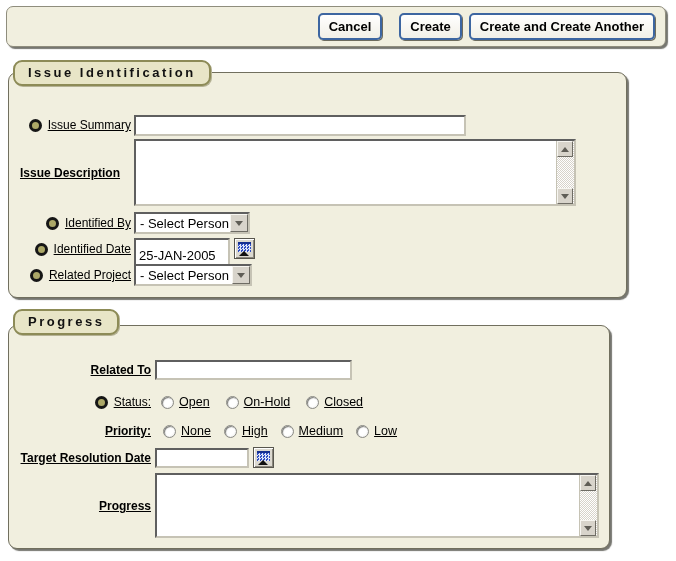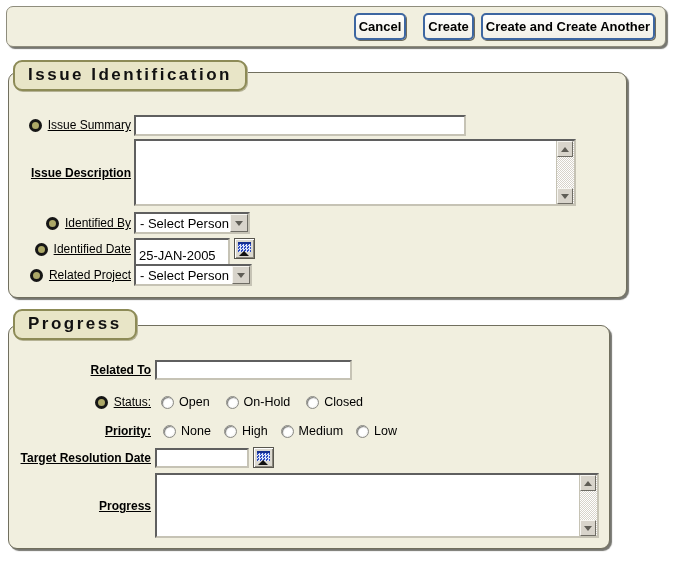--- a/index.html
+++ b/index.html
@@ -9,27 +9,27 @@
   
   .toolbar{position:absolute;left:6px;top:6px;width:660px;height:41px;
            background:#F1EFDF;border:1px solid #8f8d7d;border-radius:7px;
            box-shadow:2px 2px 1px rgba(45,44,35,.65);
            display:flex;align-items:center;justify-content:flex-end;padding-right:10px;box-sizing:border-box;}
   .fieldset{position:absolute;background:#F1EFDF;border:1px solid #716f5e;border-radius:9px;
             box-shadow:2px 2px 1px rgba(45,44,35,.65);}
   #fieldset-identification{left:8px;top:72px;width:617px;height:224px;}
   #fieldset-progress{left:8px;top:325px;width:600px;height:222px;}
   .legend{position:absolute;z-index:5;background:#E8E5C7;border:2px solid #8d8b57;border-radius:9px;
-          box-shadow:1px 1px 0 #b5b294;font-weight:bold;font-size:17px;letter-spacing:2.5px;
+          box-shadow:1px 1px 0 #b5b294;font-weight:bold;font-size:13px;letter-spacing:2.5px;
           padding:3px 13px 4px 13px;color:#111;}
   #legend-identification{left:13px;top:60px;}
   #legend-progress{left:13px;top:309px;}
 
   
-  .btn{height:23px;padding:0 3px;background:linear-gradient(#ffffff,#f2f0e7);
+  .btn{height:23px;padding:0 9px;background:linear-gradient(#ffffff,#f2f0e7);
        border:2px solid #3d66a1;border-radius:5px;box-shadow:1px 1px 0 #6e6c5e;
        font-family:"Liberation Sans",sans-serif;font-weight:bold;font-size:13px;color:#000;
        display:flex;align-items:center;cursor:pointer;}
   .btn + .btn{margin-left:7px;}
   .btn.gap-left{margin-left:17px;}
 
   
   .lblrow{position:absolute;display:flex;align-items:center;justify-content:flex-end;gap:6px;height:22px;}
   .lbl{color:#000;text-decoration:underline;white-space:nowrap;}
   .lbl.bold{font-weight:bold;}
@@ -63,21 +63,21 @@
             background-image:conic-gradient(rgba(255,255,255,.85) 25%,transparent 0 50%,rgba(255,255,255,.85) 0 75%,transparent 0);
             background-size:3px 3px;background-position:1px 2px;}
   .cal-mound{position:absolute;left:4px;bottom:2px;width:0;height:0;
              border-left:5px solid transparent;border-right:5px solid transparent;border-bottom:5px solid #111;}
 
   .radio{width:11px;height:11px;border-radius:50%;border:1px solid #8a8a85;flex:0 0 auto;
          background:radial-gradient(circle at 35% 35%,#ffffff 55%,#e2e2df);
          box-shadow:inset 1px 1px 1px rgba(90,90,85,.8);cursor:pointer;}
   .radios{position:absolute;display:flex;align-items:center;height:22px;}
   .radio-item{display:flex;align-items:center;gap:5px;font-size:12.5px;}
-  .radio-item .rlbl{white-space:nowrap;}
+  .radio-item .rlbl{white-space:nowrap;text-decoration:underline;}
 </style>
 </head>
 <body>
 
 <div id="page">
 
   <div class="toolbar">
     <div class="btn">Cancel</div>
     <div class="btn gap-left">Create</div>
     <div class="btn">Create and Create Another</div>
@@ -86,21 +86,21 @@
   <div class="legend" id="legend-identification">Issue Identification</div>
 
   <div class="fieldset" id="fieldset-identification">
 
     <div class="lblrow" style="left:0;top:41px;width:122px;">
       <span class="req"></span>
       <a class="lbl">Issue Summary</a>
     </div>
     <input class="tinput sunken" style="left: 125px; top: 42px; width: 332px; height: 21px;" value="">
 
-    <div class="lblrow" style="left:0;top:89px;width:122px;">
+    <div class="lblrow" style="left:0;top:89px;width:122px;justify-content:center;">
       <a class="lbl bold">Issue Description</a>
     </div>
     <div class="tarea sunken" style="left:125px;top:66px;width:442px;height:67px;">
       <div class="sbar">
         <div class="sbtn up">
             <span class="arr-up"></span>
           </div>
         <div class="sbtn down">
             <span class="arr-down"></span>
           </div>

